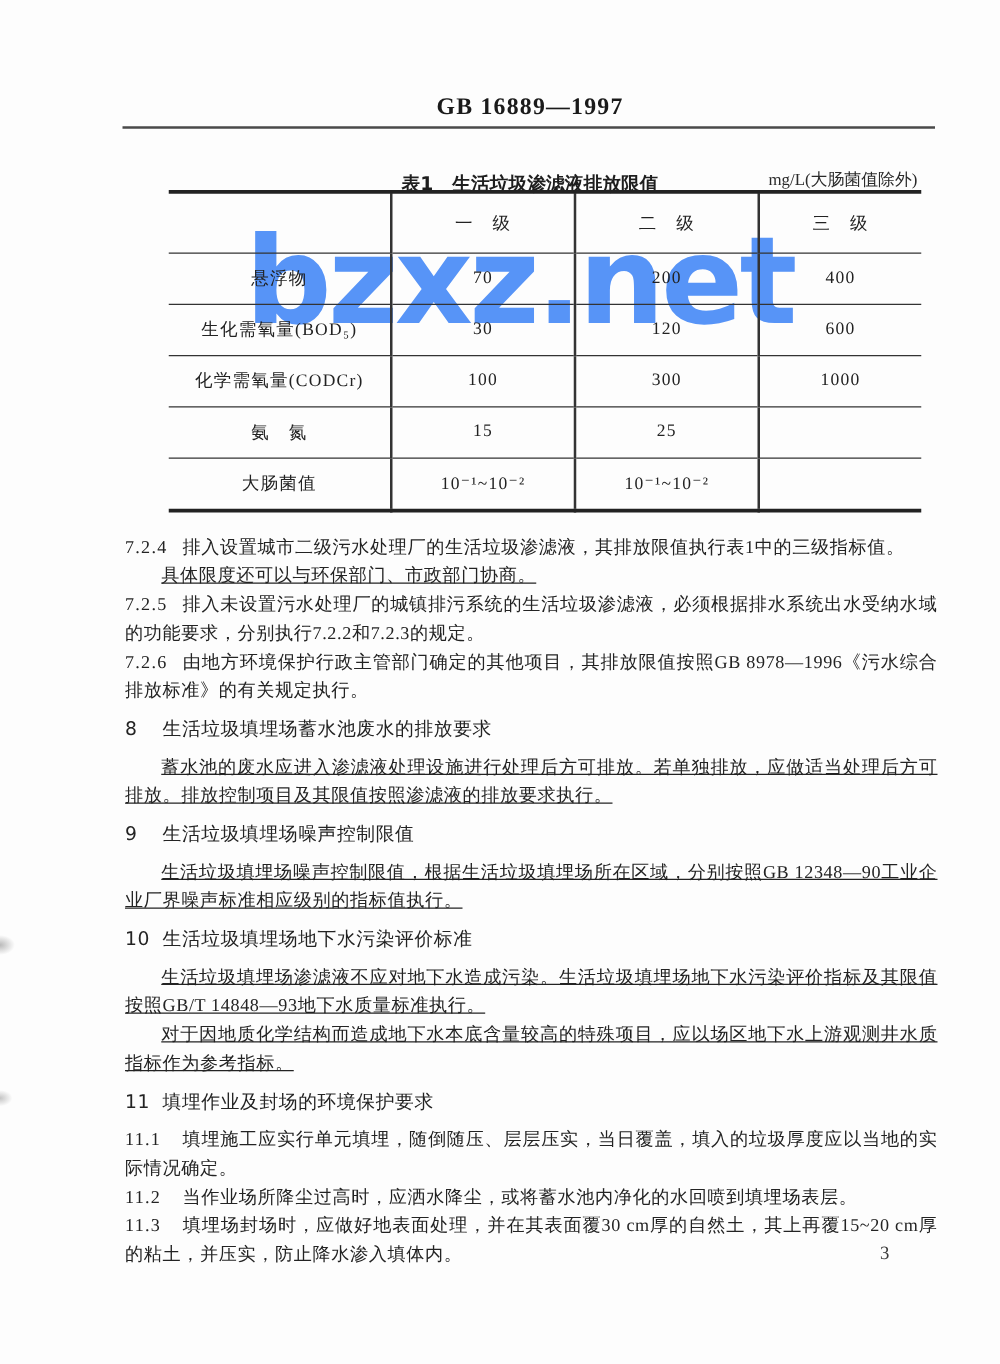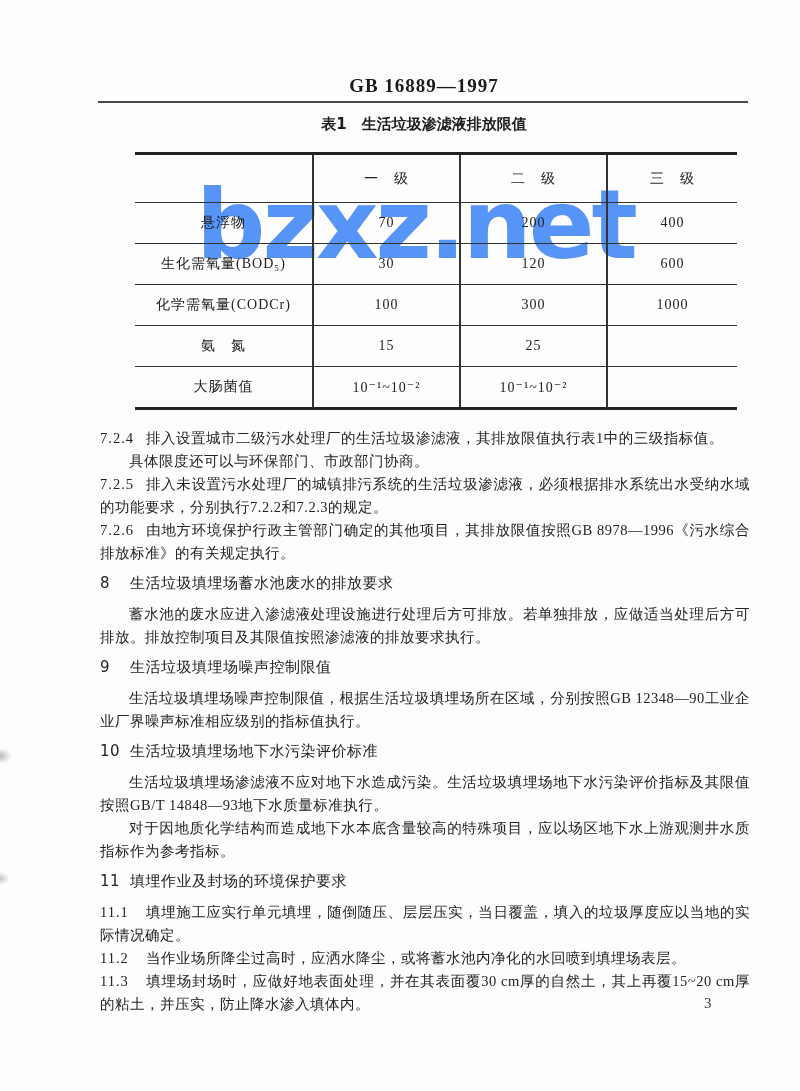--- a/index.html
+++ b/index.html
@@ -16,21 +16,21 @@
   .standard-code{
     position:absolute; top:75px; left:100px; width:648px;
     text-align:center; font-weight:bold; font-size:19px; letter-spacing:1px;
     color:#1a1a1a;
   }
   .header-rule{
     position:absolute; top:101px; left:98px; width:650px; height:0;
     border-top:2px solid #4a4a4a;
   }
   .table-caption{
-    position:absolute; top:115px; left:100px; width:648px;
+    position:absolute; top:138px; left:100px; width:648px;
     text-align:center; font-weight:bold; font-size:15px;
     font-family:"DejaVu Sans","Liberation Sans",sans-serif;
   }
   .table-unit-note{
     position:absolute; top:135px; left:100px; width:634px;
     text-align:right; font-size:13.5px; color:#2a2a2a;
   }
   .watermark{
     position:absolute; left:196px; top:140px; z-index:0;
     font-family:"DejaVu Sans","Liberation Sans",sans-serif;
@@ -59,21 +59,21 @@
   table.limits td:nth-child(3){width:144px;margin-top:16px;}
   table.limits td:nth-child(4){width:130px;text-align:center;}
 
   .sections{
     position:absolute; top:427px; left:100px; width:650px; z-index:1;
     font-size:14.5px; line-height:23px; letter-spacing:.5px;
     text-align:justify; color:#232323;
   }
   .sections .clause{margin:0;}
   .sections .clause .num{display:inline-block; min-width:46px; letter-spacing:1px;}
-  .sections .para{margin:0; text-indent:2em;}
+  .sections .para{margin:0; text-indent:2em;text-decoration:underline;}
   .sections .heading{
     margin:7px 0 8px; font-weight:normal; font-size:15px;
     font-family:"DejaVu Sans","Liberation Sans",sans-serif;
     text-indent:0; letter-spacing:.5px;
   }
   .sections .heading .num{display:inline-block; min-width:30px;}
   .page-number{
     position:absolute; top:995px; left:704px;
     font-size:15px; color:#3b3b3b;
   }
@@ -90,20 +90,21 @@
 <body>
 
 <div class="page">
 
   <div class="standard-code">GB 16889—1997</div>
   <div class="header-rule"></div>
 
   <div class="watermark">bzxz.net</div>
 
   <div class="table-caption">表1　生活垃圾渗滤液排放限值</div>
+  <div class="table-unit-note">mg/L(大肠菌值除外)</div>
 
   <table class="limits">
     <thead>
       <tr>
         <th></th>
         <th>一　级</th>
         <th>二　级</th>
         <th>三　级</th>
       </tr>
     </thead>

